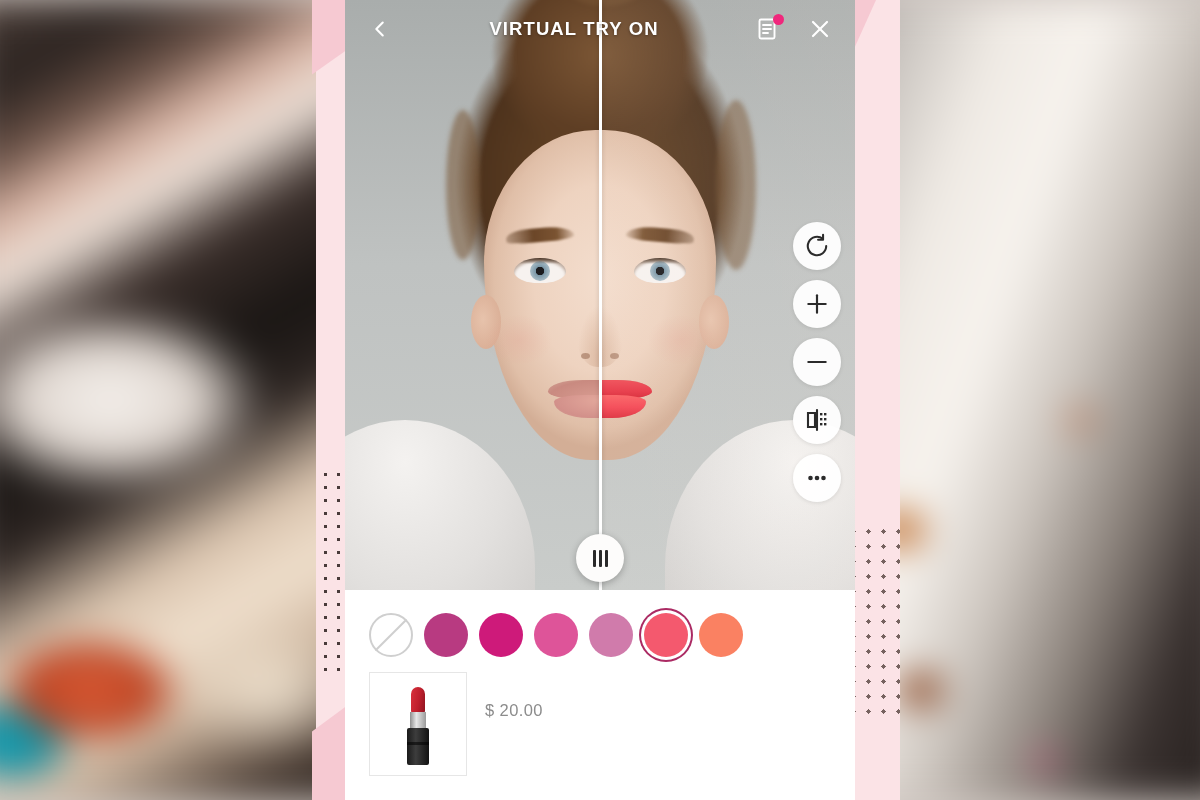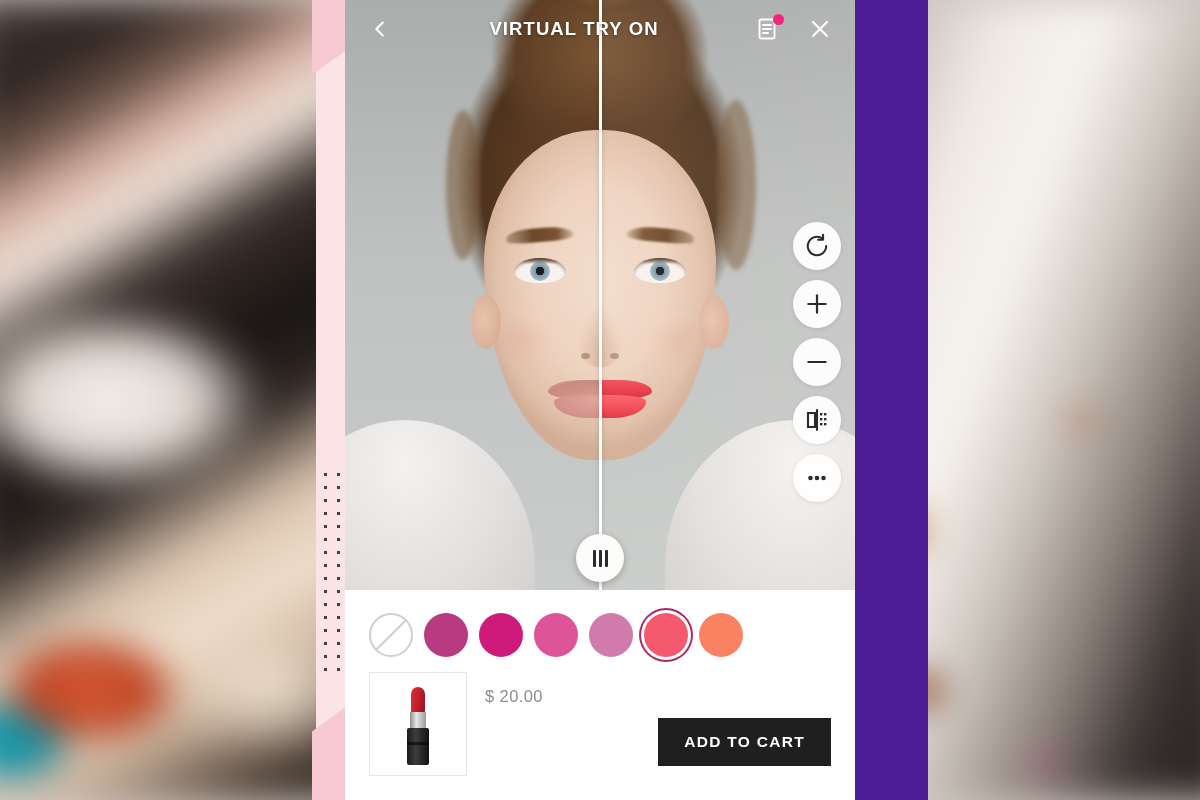--- a/index.html
+++ b/index.html
@@ -101,23 +101,23 @@
     background-size: 15px 15px;
     background-position: 6px 4px;
     opacity: .95;
   }
 
   
   #app {
     position: absolute;
     left: 345px;
     top: 0;
-    width: 583px;
+    width: 510px;
     height: 800px;
-    background: #4c1d95;
+    background: #b91c1c;
     overflow: hidden;
   }
 
   
   .viewport {
     position: relative;
     width: 510px;
     height: 590px;
     overflow: hidden;
     background: #b9bcbb;
@@ -437,21 +437,21 @@
   }
 
   .pinfo { flex: 1; padding-top: 4px; }
   .pname {
     font-size: 21px;
     font-weight: bold;
     color: #2b2b2b;
     line-height: 1.15;
   }
   .pprice {
-    margin-top: 11px;
+    margin-top: 25px;
     font-size: 16.5px;
     color: #8c8c8c;
     letter-spacing: .4px;
   }
   .cart-row {
     display: flex;
     justify-content: flex-end;
     margin-top: 12px;
   }
   .cart-btn {
@@ -630,21 +630,18 @@
         <div class="thumb">
           <div class="lipstick">
             <div class="lp-bullet"></div>
             <div class="lp-collar"></div>
             <div class="lp-body"></div>
             <div class="lp-ring"></div>
           </div>
         </div>
         <div class="pinfo">
           <div class="pprice">$ 20.00</div>
-          <div class="cart-row">
-            <button class="cart-btn" style="background: rgb(31, 31, 31);">ADD TO CART</button>
-          </div>
         </div>
       </div>
 
     </div>
   </div>
 </div>
 
 </body></html>

